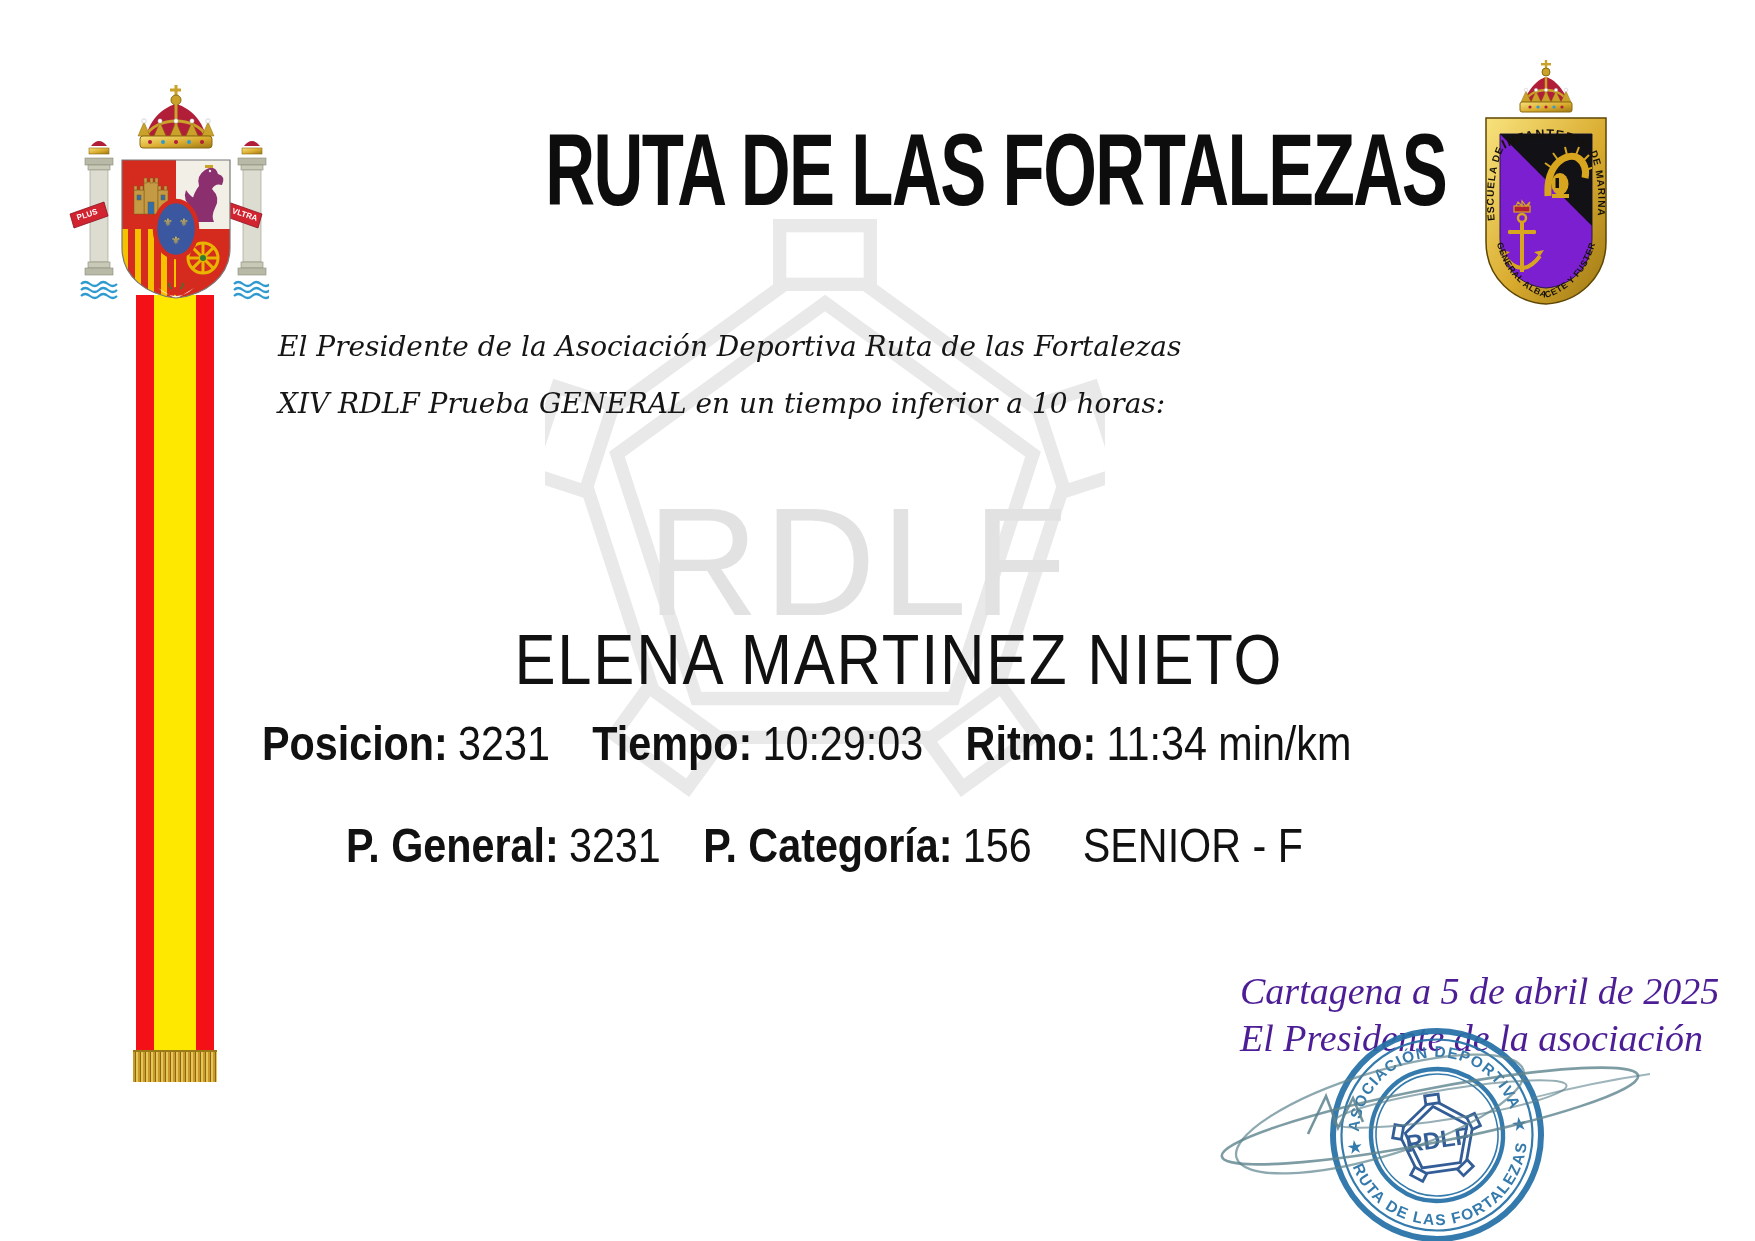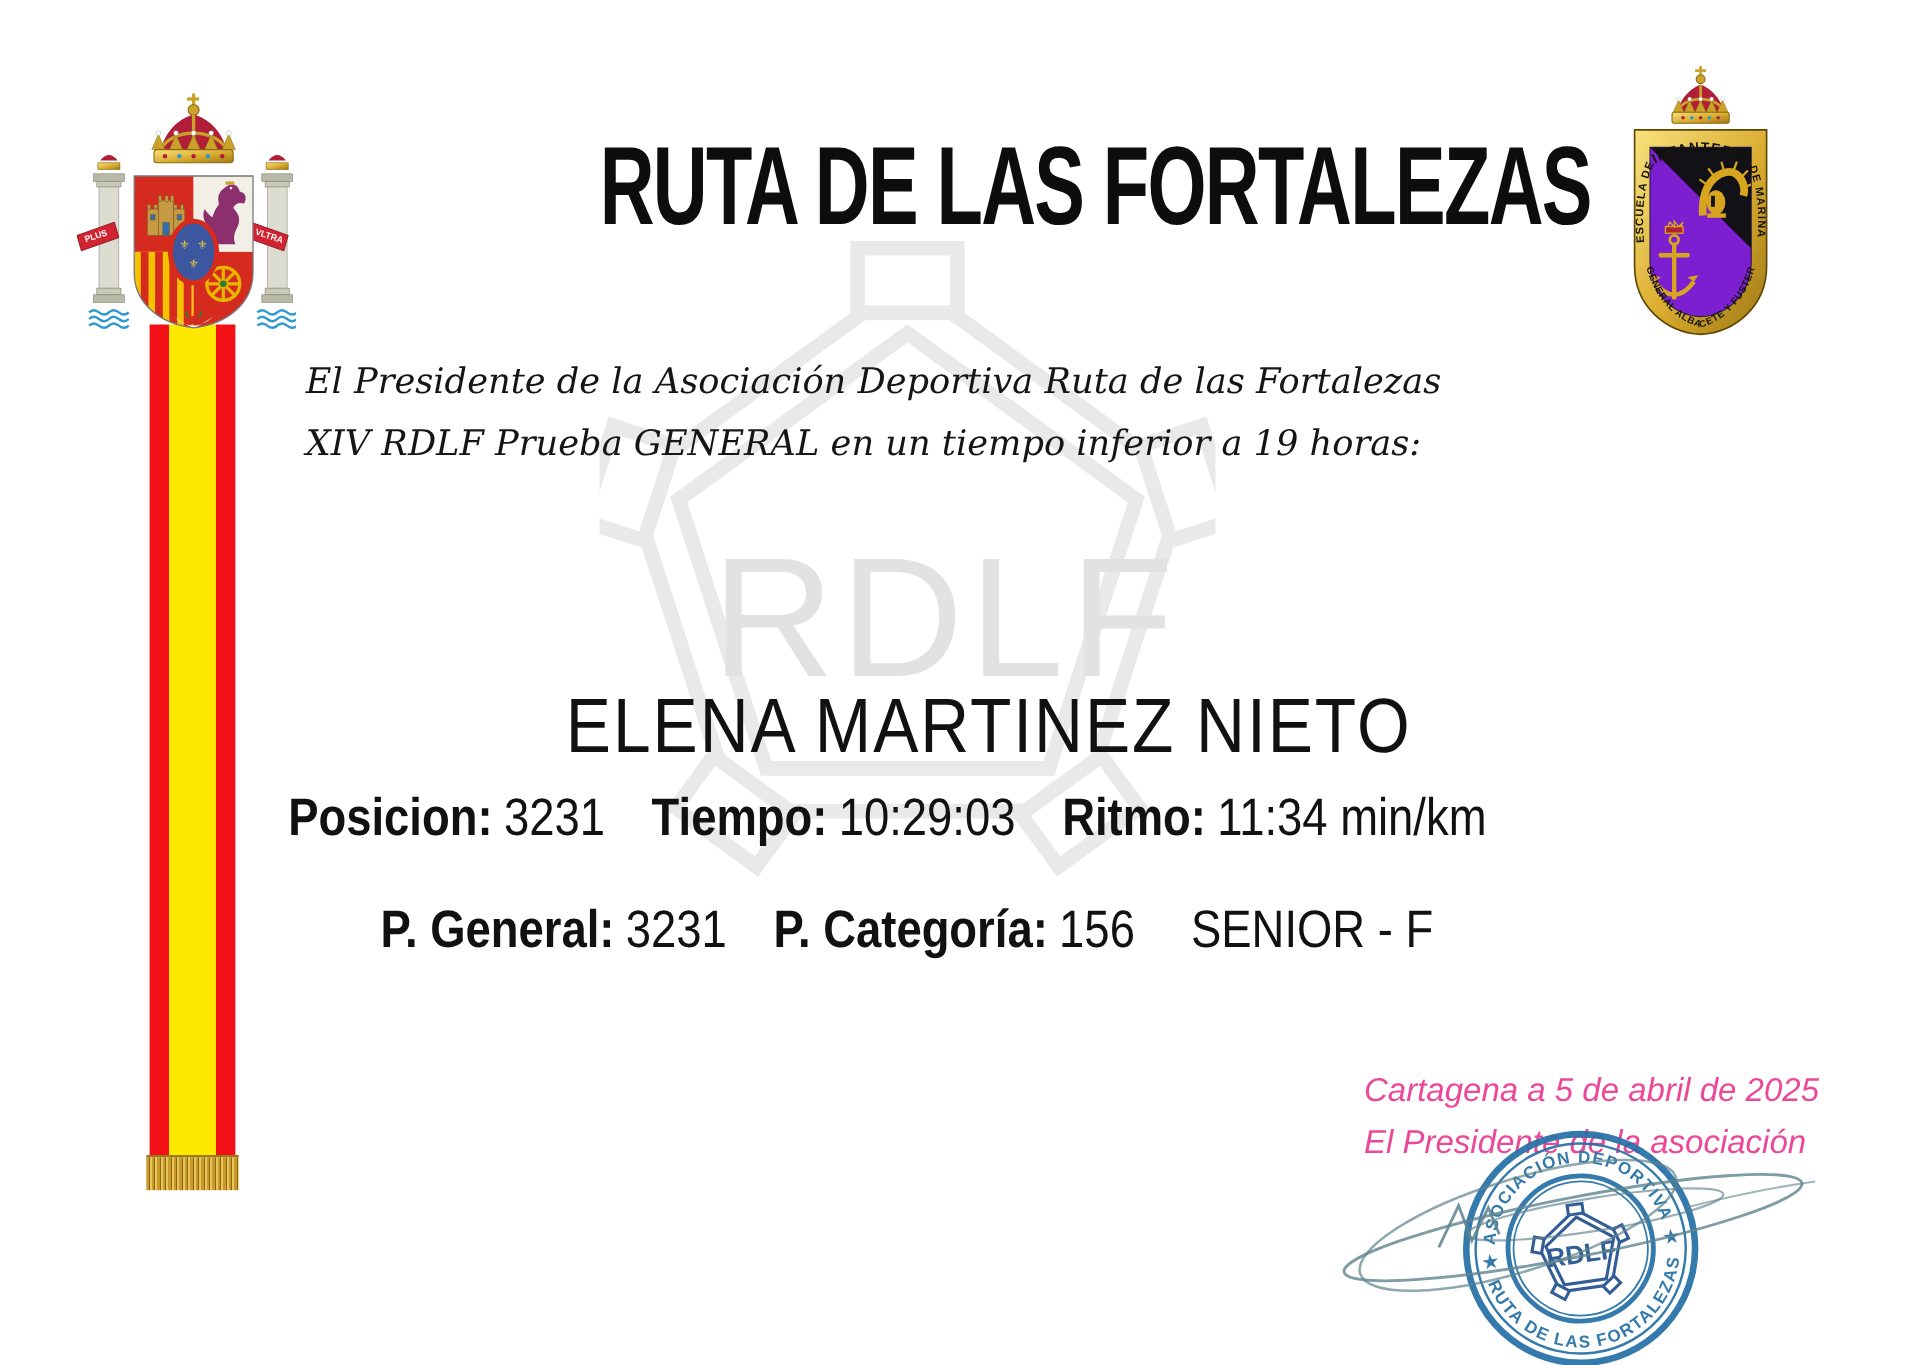--- a/index.html
+++ b/index.html
@@ -14,35 +14,35 @@
   
   .wm{left:545px;top:215px;z-index:1;}
   
   .flag{left:136px;top:295px;width:78px;height:755px;z-index:2;
       background:linear-gradient(90deg,#f31016 0 18px,#ffe800 18px 60px,#f31016 60px 78px);}
   .fringe{left:133px;top:1050px;width:84px;height:30px;z-index:2;
       background:repeating-linear-gradient(90deg,#c9992b 0 2px,#8a6812 2px 3px,#e8c75a 3px 5px);
       border-top:2px solid #9a7a16;}
   
   .body-text{left:278px;top:318px;z-index:3;color:#151515;
-      font-family:"DejaVu Serif",serif;font-style:italic;font-size:32px;line-height:57px;white-space:nowrap;}
+      font-family:"DejaVu Serif",serif;font-style:italic;font-size:28px;line-height:57px;white-space:nowrap;}
   
   .name-wrap{left:354px;top:620px;width:1090px;text-align:center;z-index:3;}
   .name-text{display:inline-block;white-space:nowrap;font-size:70px;font-weight:400;color:#111;
       letter-spacing:2px;transform:scaleX(0.88);transform-origin:center;}
   
   .stats{z-index:3;white-space:nowrap;font-size:48px;color:#111;transform:scaleX(0.86);transform-origin:left center;}
   .stats .lbl{font-weight:700;margin-right:12px;}
   .stats .val{font-weight:400;}
   .stats .gap{display:inline-block;width:36px;}
   .stats1{left:262px;top:716px;}
   .stats2{left:346px;top:818px;}
   
-  .footer-block{left:1240px;top:968px;z-index:3;color:#ec4899;white-space:nowrap;
-      font-family:Liberation Sans, sans-serif;font-style:italic;font-size:30px;line-height:47px;}
+  .footer-block{left:1240px;top:968px;z-index:3;color:#4c1d95;white-space:nowrap;
+      font-family:Liberation Serif, serif;font-style:italic;font-size:38px;line-height:47px;}
   
   .stamp{left:1328px;top:1026px;z-index:4;transform:rotate(-8deg);opacity:0.93;}
   .sig{left:1140px;top:1034px;z-index:5;}
   svg text{font-family:"Liberation Sans",sans-serif;}
 </style>
 </head>
 <body>
 
 <svg class="abs wm" width="560" height="616" viewBox="0 -10 210 231">
   <defs>
@@ -285,21 +285,21 @@
     </text>
   </g>
 </svg>
 
 <div class="abs title-wrap">
   <span class="title-text">RUTA DE LAS FORTALEZAS</span>
 </div>
 
 <div class="abs body-text">
   <div>El Presidente de la Asociación Deportiva Ruta de las Fortalezas</div>
-  <div>XIV RDLF Prueba GENERAL en un tiempo inferior a 19 horas:</div>
+  <div>XIV RDLF Prueba GENERAL en un tiempo inferior a 10 horas:</div>
 </div>
 
 <div class="abs name-wrap">
   <span class="name-text">ELENA MARTINEZ NIETO</span>
 </div>
 
 <div class="abs stats stats1">
   <span class="lbl">Posicion:</span><span class="val">3231</span><span class="gap"></span>
   <span class="lbl">Tiempo:</span><span class="val">10:29:03</span><span class="gap"></span>
   <span class="lbl">Ritmo:</span><span class="val">11:34 min/km</span>

